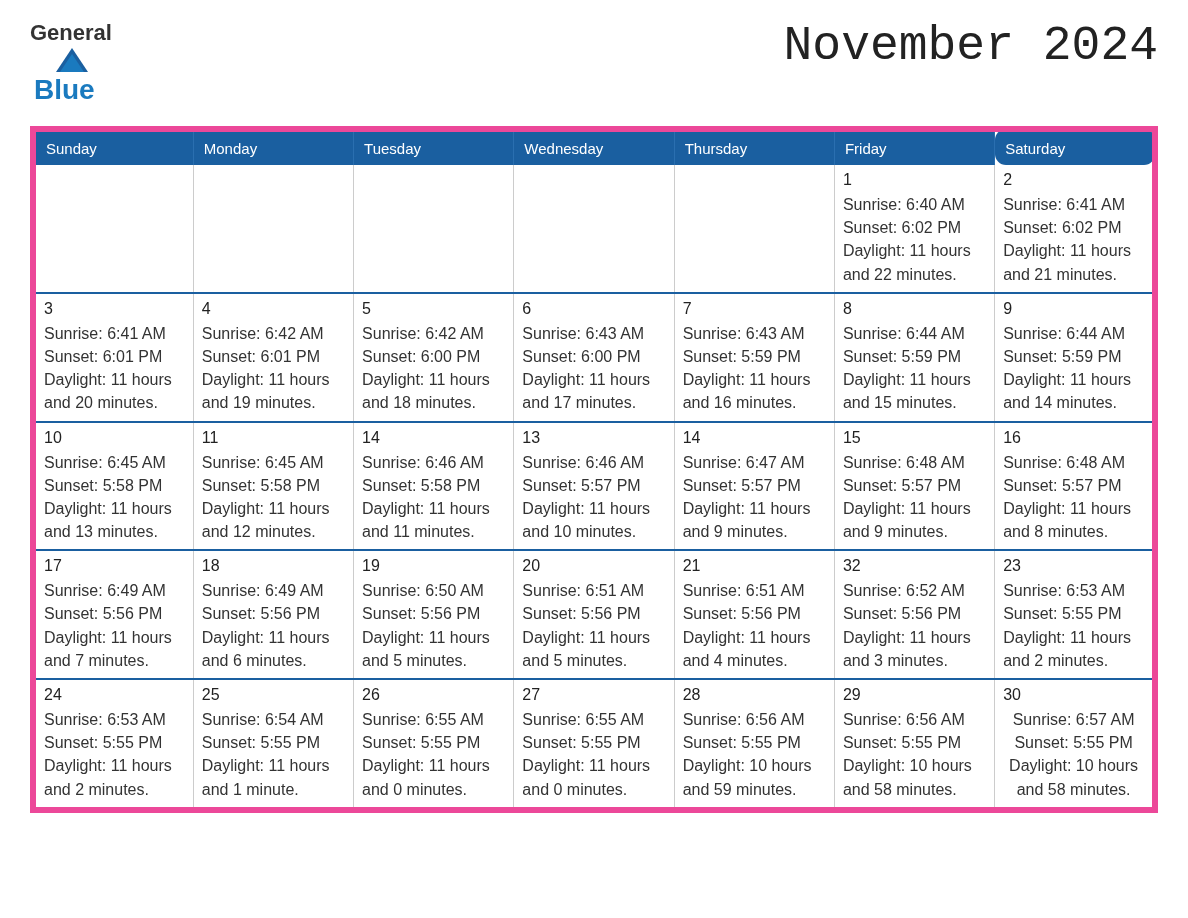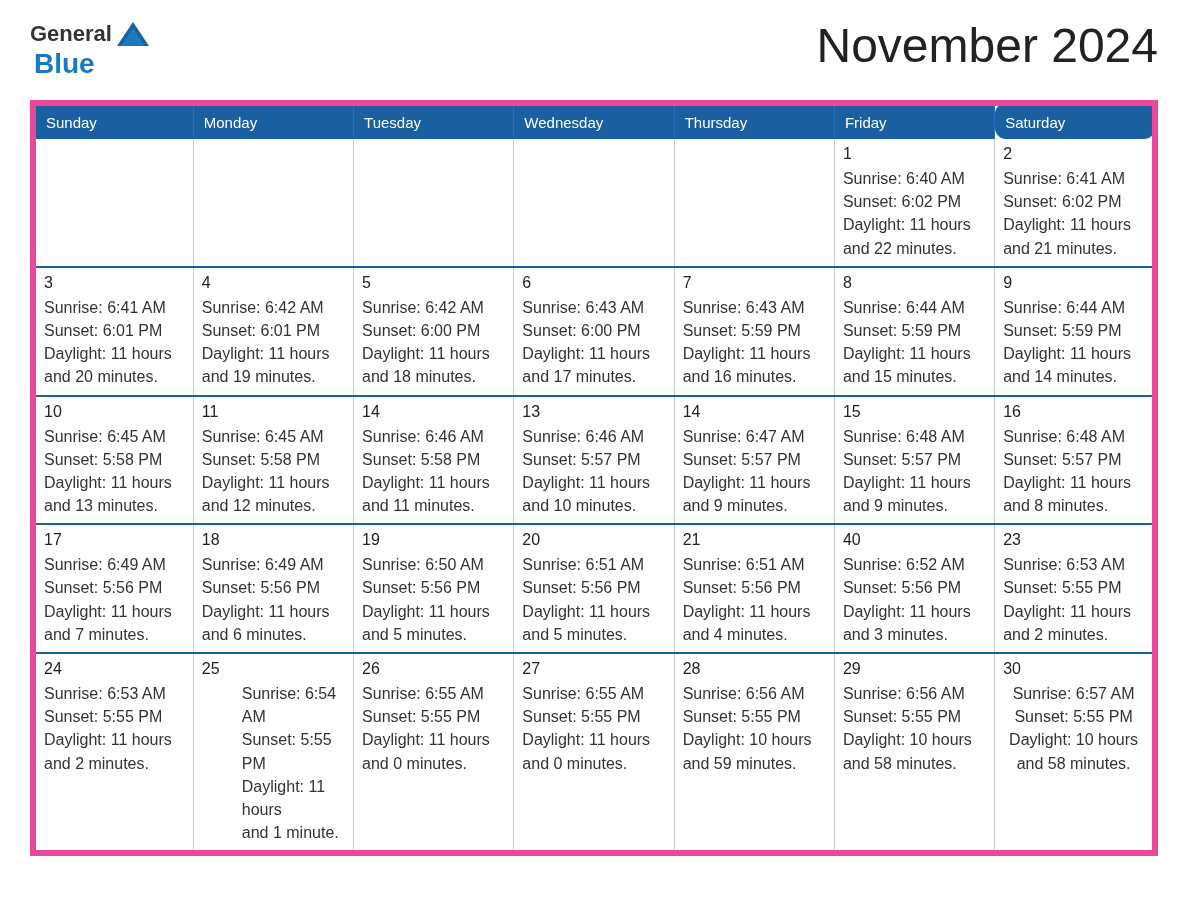--- a/index.html
+++ b/index.html
@@ -23,20 +23,21 @@
       color: #333;
     }
     .title-area {
       text-align: right;
     }
     .title-main {
       font-size: 48px;
       font-weight: normal;
       color: #222;
       line-height: 1.1;
+      font-family: Liberation Mono, monospace;
     }
     .title-sub {
       font-size: 22px;
       color: #555;
       margin-top: 4px;
     }
     .calendar-table {
       width: 100%;
       border-collapse: collapse;
       border: 6px solid #ec4899;
@@ -87,20 +88,21 @@
       background: #f9f9f9;
     }
     .logo-wrapper {
       display: flex;
       flex-direction: column;
       align-items: flex-start;
     }
     .logo-line1 {
       display: flex;
       align-items: center;
+      flex-direction: column;
     }
     .logo-line2 {
       font-size: 28px;
       font-weight: bold;
       color: #1a7abf;
       margin-left: 4px;
     }
     svg.logo-svg {
       width: 36px;
       height: 28px;
@@ -292,21 +294,21 @@
 and 5 minutes.</div>
         </td>
         <td>
           <span class="day-number">21</span>
           <div class="day-info" style="white-space: pre-line;">Sunrise: 6:51 AM
 Sunset: 5:56 PM
 Daylight: 11 hours
 and 4 minutes.</div>
         </td>
         <td>
-          <span class="day-number">40</span>
+          <span class="day-number">32</span>
           <div class="day-info" style="white-space: pre-line;">Sunrise: 6:52 AM
 Sunset: 5:56 PM
 Daylight: 11 hours
 and 3 minutes.</div>
         </td>
         <td>
           <span class="day-number">23</span>
           <div class="day-info" style="white-space: pre-line;">Sunrise: 6:53 AM
 Sunset: 5:55 PM
 Daylight: 11 hours
@@ -316,21 +318,21 @@
       <tr>
         <td>
           <span class="day-number">24</span>
           <div class="day-info" style="white-space: pre-line;">Sunrise: 6:53 AM
 Sunset: 5:55 PM
 Daylight: 11 hours
 and 2 minutes.</div>
         </td>
         <td>
           <span class="day-number">25</span>
-          <div class="day-info" style="white-space: pre-line; margin-left: 40px;">Sunrise: 6:54 AM
+          <div class="day-info" style="white-space: pre-line;">Sunrise: 6:54 AM
 Sunset: 5:55 PM
 Daylight: 11 hours
 and 1 minute.</div>
         </td>
         <td>
           <span class="day-number">26</span>
           <div class="day-info" style="white-space: pre-line;">Sunrise: 6:55 AM
 Sunset: 5:55 PM
 Daylight: 11 hours
 and 0 minutes.</div>

